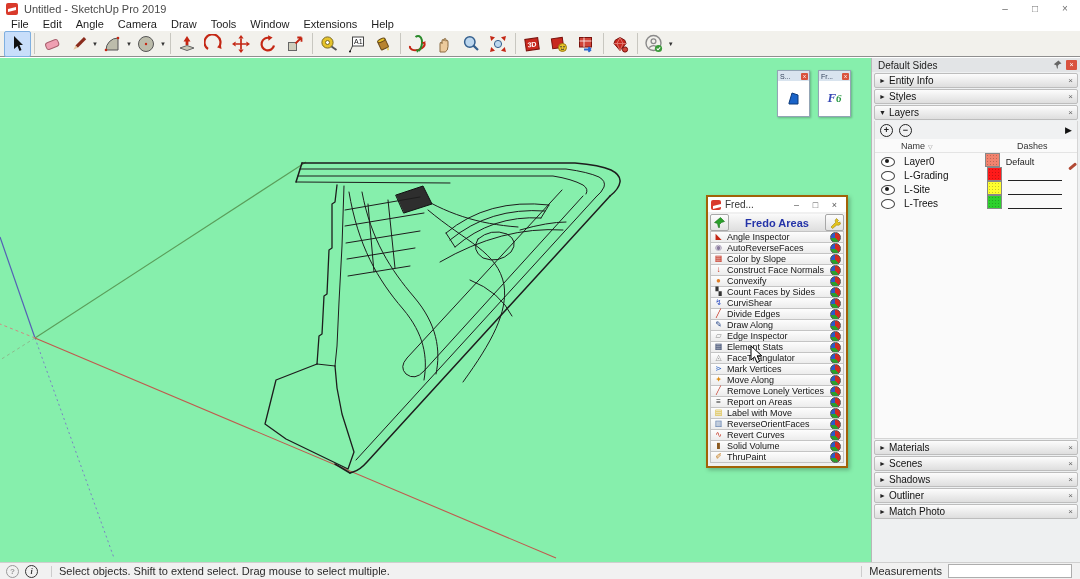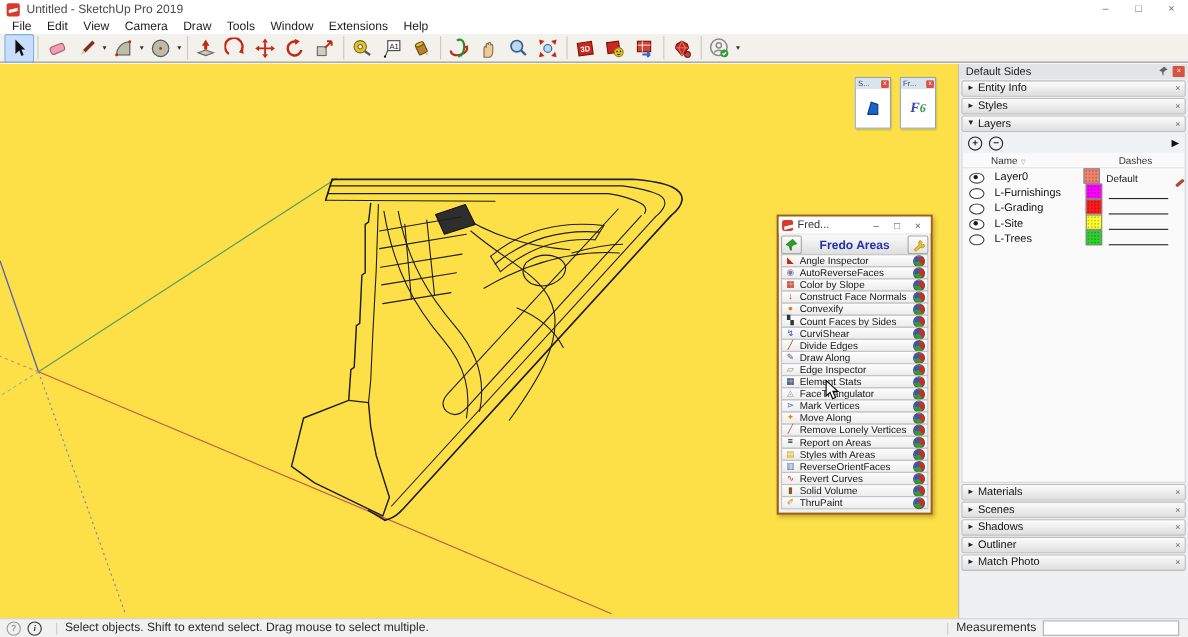--- a/index.html
+++ b/index.html
@@ -16,21 +16,21 @@
   .menubar{position:absolute;left:0;top:17px;width:1080px;height:14px;background:#fff;display:flex;align-items:center;padding-left:4px;}
   .menu-item{font-size:11px;color:#1d1d1d;padding:0 7px;line-height:14px;}
   
   .toolbar{position:absolute;left:0;top:31px;width:1080px;height:26px;background:#f2f1ec;border-bottom:1px solid #8f8f8f;
            display:flex;align-items:center;padding-left:4px;box-sizing:border-box;}
   .tbtn{width:25px;height:24px;display:flex;align-items:center;justify-content:center;border:1px solid transparent;border-radius:2px;flex:0 0 auto;}
   .tbtn.active{background:#c8defa;border-color:#7fafe0;}
   .tsep{width:1px;height:21px;background:#c8c7c0;margin:0 3px;flex:0 0 auto;}
   .darr{font-size:6px;color:#333;margin:0 1px 0 0;flex:0 0 auto;}
   
-  .viewport{position:absolute;left:0;top:58px;width:871px;height:504px;background:#fde047;overflow:hidden;}
+  .viewport{position:absolute;left:0;top:58px;width:871px;height:504px;background:#86efac;overflow:hidden;}
   .scene{position:absolute;left:0;top:0;}
   
   .mini{position:absolute;width:31px;height:45px;background:#fff;border:1px solid #93a5b5;box-shadow:1px 1px 2px rgba(0,0,0,.25);}
   .mini-title{height:10px;background:#d9e4ef;display:flex;align-items:center;padding:0 1px 0 2px;}
   .mini-title-text{font-size:7px;color:#33425a;flex:1;}
   .mini-close{width:7px;height:7px;background:#d9523e;color:#fff;font-size:6px;line-height:7px;text-align:center;border-radius:1px;}
   .mini-body{height:33px;display:flex;align-items:center;justify-content:center;}
   .fr-logo{font-family:"Liberation Serif",serif;font-style:italic;font-weight:bold;font-size:13px;color:#3748b5;}
   .fr-logo b{color:#2a9a46;font-size:11px;}
   
@@ -101,21 +101,21 @@
     <div class="win-controls">
       <div class="win-btn">–</div>
       <div class="win-btn">□</div>
       <div class="win-btn">×</div>
     </div>
   </div>
 
   <div class="menubar">
       <span class="menu-item">File</span>
       <span class="menu-item">Edit</span>
-      <span class="menu-item">View</span>
+      <span class="menu-item">Angle</span>
       <span class="menu-item">Camera</span>
       <span class="menu-item">Draw</span>
       <span class="menu-item">Tools</span>
       <span class="menu-item">Window</span>
       <span class="menu-item">Extensions</span>
       <span class="menu-item">Help</span>
     </div>
 
   <div class="toolbar">
     <div class="tbtn active">
@@ -464,21 +464,21 @@
             <span class="fp-label">Remove Lonely Vertices</span>
             <span class="fp-sphere"></span>
           </div>
           <div class="fp-row">
             <span class="fp-ico" style="color: rgb(34, 34, 34);">≡</span>
             <span class="fp-label">Report on Areas</span>
             <span class="fp-sphere"></span>
           </div>
           <div class="fp-row">
             <span class="fp-ico" style="color: rgb(212, 174, 16);">▤</span>
-            <span class="fp-label">Styles with Areas</span>
+            <span class="fp-label">Label with Move</span>
             <span class="fp-sphere"></span>
           </div>
           <div class="fp-row">
             <span class="fp-ico" style="color: rgb(85, 118, 168);">▥</span>
             <span class="fp-label">ReverseOrientFaces</span>
             <span class="fp-sphere"></span>
           </div>
           <div class="fp-row">
             <span class="fp-ico" style="color: rgb(196, 39, 20);">∿</span>
             <span class="fp-label">Revert Curves</span>
@@ -543,28 +543,20 @@
             <span class="eye on"></span>
             <span class="layer-name">Layer0</span>
             <span class="swatch" style="background-color: rgb(242, 131, 110);"></span>
             <span class="dash-zone">
               <span class="dash-text">Default</span>
             </span>
             <span class="pencil"></span>
           </div>
           <div class="layer-row">
             <span class="eye"></span>
-            <span class="layer-name">L-Furnishings</span>
-            <span class="swatch" style="background-color: rgb(255, 0, 255);"></span>
-            <span class="dash-zone">
-              <span class="dash-line"></span>
-            </span>
-          </div>
-          <div class="layer-row">
-            <span class="eye"></span>
             <span class="layer-name">L-Grading</span>
             <span class="swatch" style="background-color: rgb(255, 26, 26);"></span>
             <span class="dash-zone">
               <span class="dash-line"></span>
             </span>
           </div>
           <div class="layer-row">
             <span class="eye on"></span>
             <span class="layer-name">L-Site</span>
             <span class="swatch" style="background-color: rgb(255, 255, 46);"></span>

